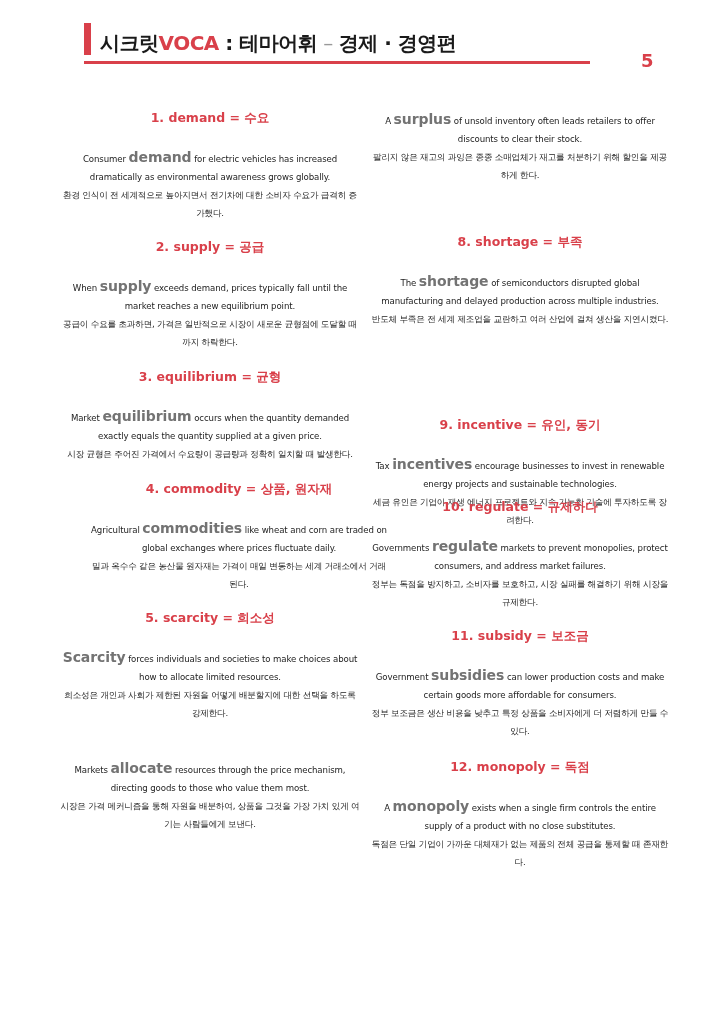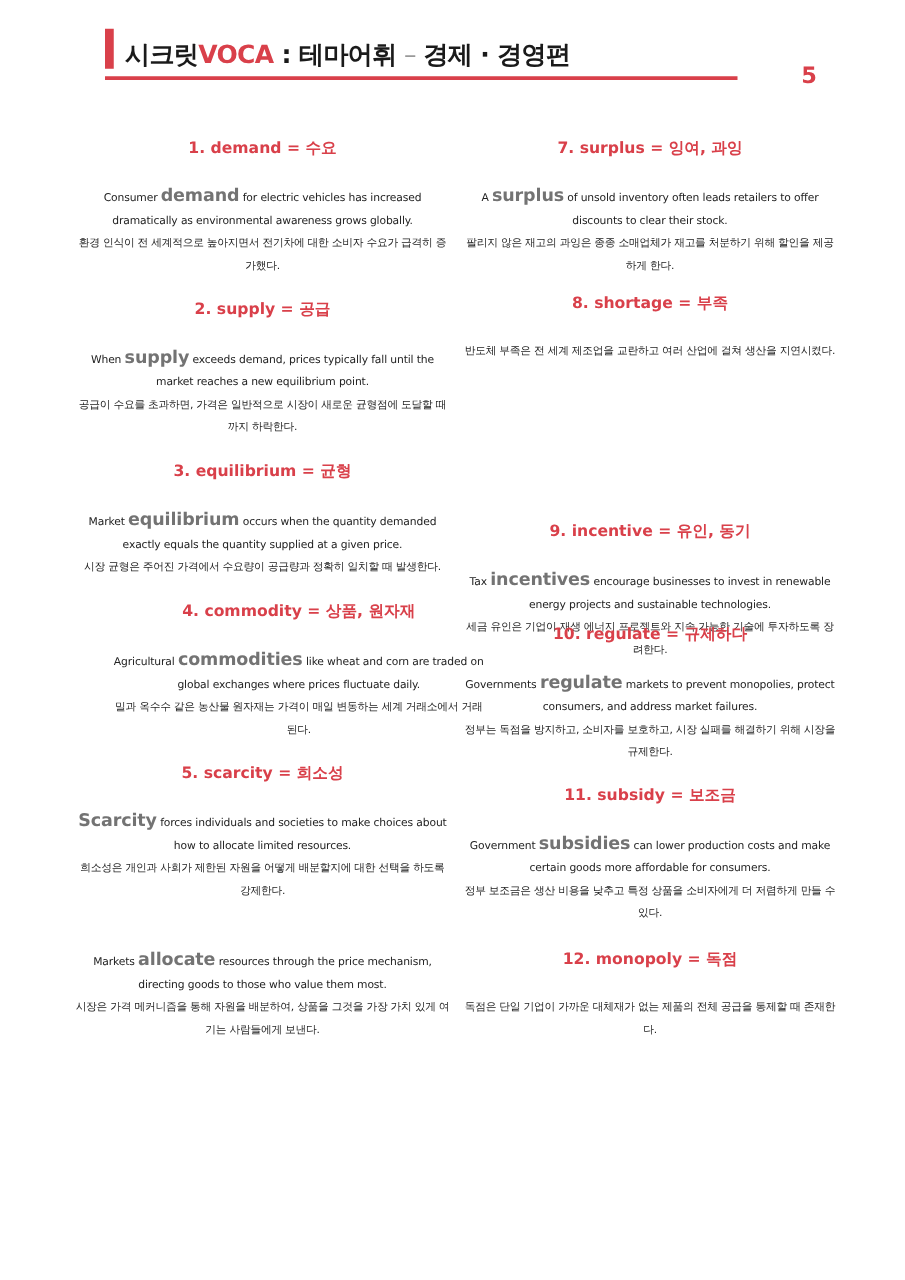--- a/index.html
+++ b/index.html
@@ -59,40 +59,41 @@
     <div class="entry-ko">희소성은 개인과 사회가 제한된 자원을 어떻게 배분할지에 대한 선택을 하도록 강제한다.</div>
   </div>
   <div class="entry" style="top:759px;">
     <div class="entry-en"><span>Markets </span><span class="kw">allocate</span><span> resources through the price mechanism, directing goods to those who value them most.</span></div>
     <div class="entry-ko">시장은 가격 메커니즘을 통해 자원을 배분하여, 상품을 그것을 가장 가치 있게 여기는 사람들에게 보낸다.</div>
   </div>
 </div>
 
 <div class="col right" style="top:0;">
   <div class="entry" style="top:110px;">
-    <div class="entry-title">7. surplus = 잉여, 과잉</div>
     <div class="entry-en"><span>A </span><span class="kw">surplus</span><span> of unsold inventory often leads retailers to offer discounts to clear their stock.</span></div>
     <div class="entry-ko">팔리지 않은 재고의 과잉은 종종 소매업체가 재고를 처분하기 위해 할인을 제공하게 한다.</div>
   </div>
   <div class="entry" style="top:234px;">
     <div class="entry-title">8. shortage = 부족</div>
+    <div class="entry-en"><span>The </span><span class="kw">shortage</span><span> of semiconductors disrupted global manufacturing and delayed production across multiple industries.</span></div>
     <div class="entry-ko">반도체 부족은 전 세계 제조업을 교란하고 여러 산업에 걸쳐 생산을 지연시켰다.</div>
   </div>
   <div class="entry" style="top:369px;margin-top:48px;">
     <div class="entry-title">9. incentive = 유인, 동기</div>
     <div class="entry-en"><span>Tax </span><span class="kw">incentives</span><span> encourage businesses to invest in renewable energy projects and sustainable technologies.</span></div>
     <div class="entry-ko">세금 유인은 기업이 재생 에너지 프로젝트와 지속 가능한 기술에 투자하도록 장려한다.</div>
   </div>
   <div class="entry" style="top:499px;">
     <div class="entry-title">10. regulate = 규제하다</div>
     <div class="entry-en"><span>Governments </span><span class="kw">regulate</span><span> markets to prevent monopolies, protect consumers, and address market failures.</span></div>
     <div class="entry-ko">정부는 독점을 방지하고, 소비자를 보호하고, 시장 실패를 해결하기 위해 시장을 규제한다.</div>
   </div>
   <div class="entry" style="top:628px;">
     <div class="entry-title">11. subsidy = 보조금</div>
     <div class="entry-en"><span>Government </span><span class="kw">subsidies</span><span> can lower production costs and make certain goods more affordable for consumers.</span></div>
     <div class="entry-ko">정부 보조금은 생산 비용을 낮추고 특정 상품을 소비자에게 더 저렴하게 만들 수 있다.</div>
   </div>
   <div class="entry" style="top:759px;">
     <div class="entry-title">12. monopoly = 독점</div>
+    <div class="entry-en"><span>A </span><span class="kw">monopoly</span><span> exists when a single firm controls the entire supply of a product with no close substitutes.</span></div>
     <div class="entry-ko">독점은 단일 기업이 가까운 대체재가 없는 제품의 전체 공급을 통제할 때 존재한다.</div>
   </div>
 </div>
 
 </body></html>

